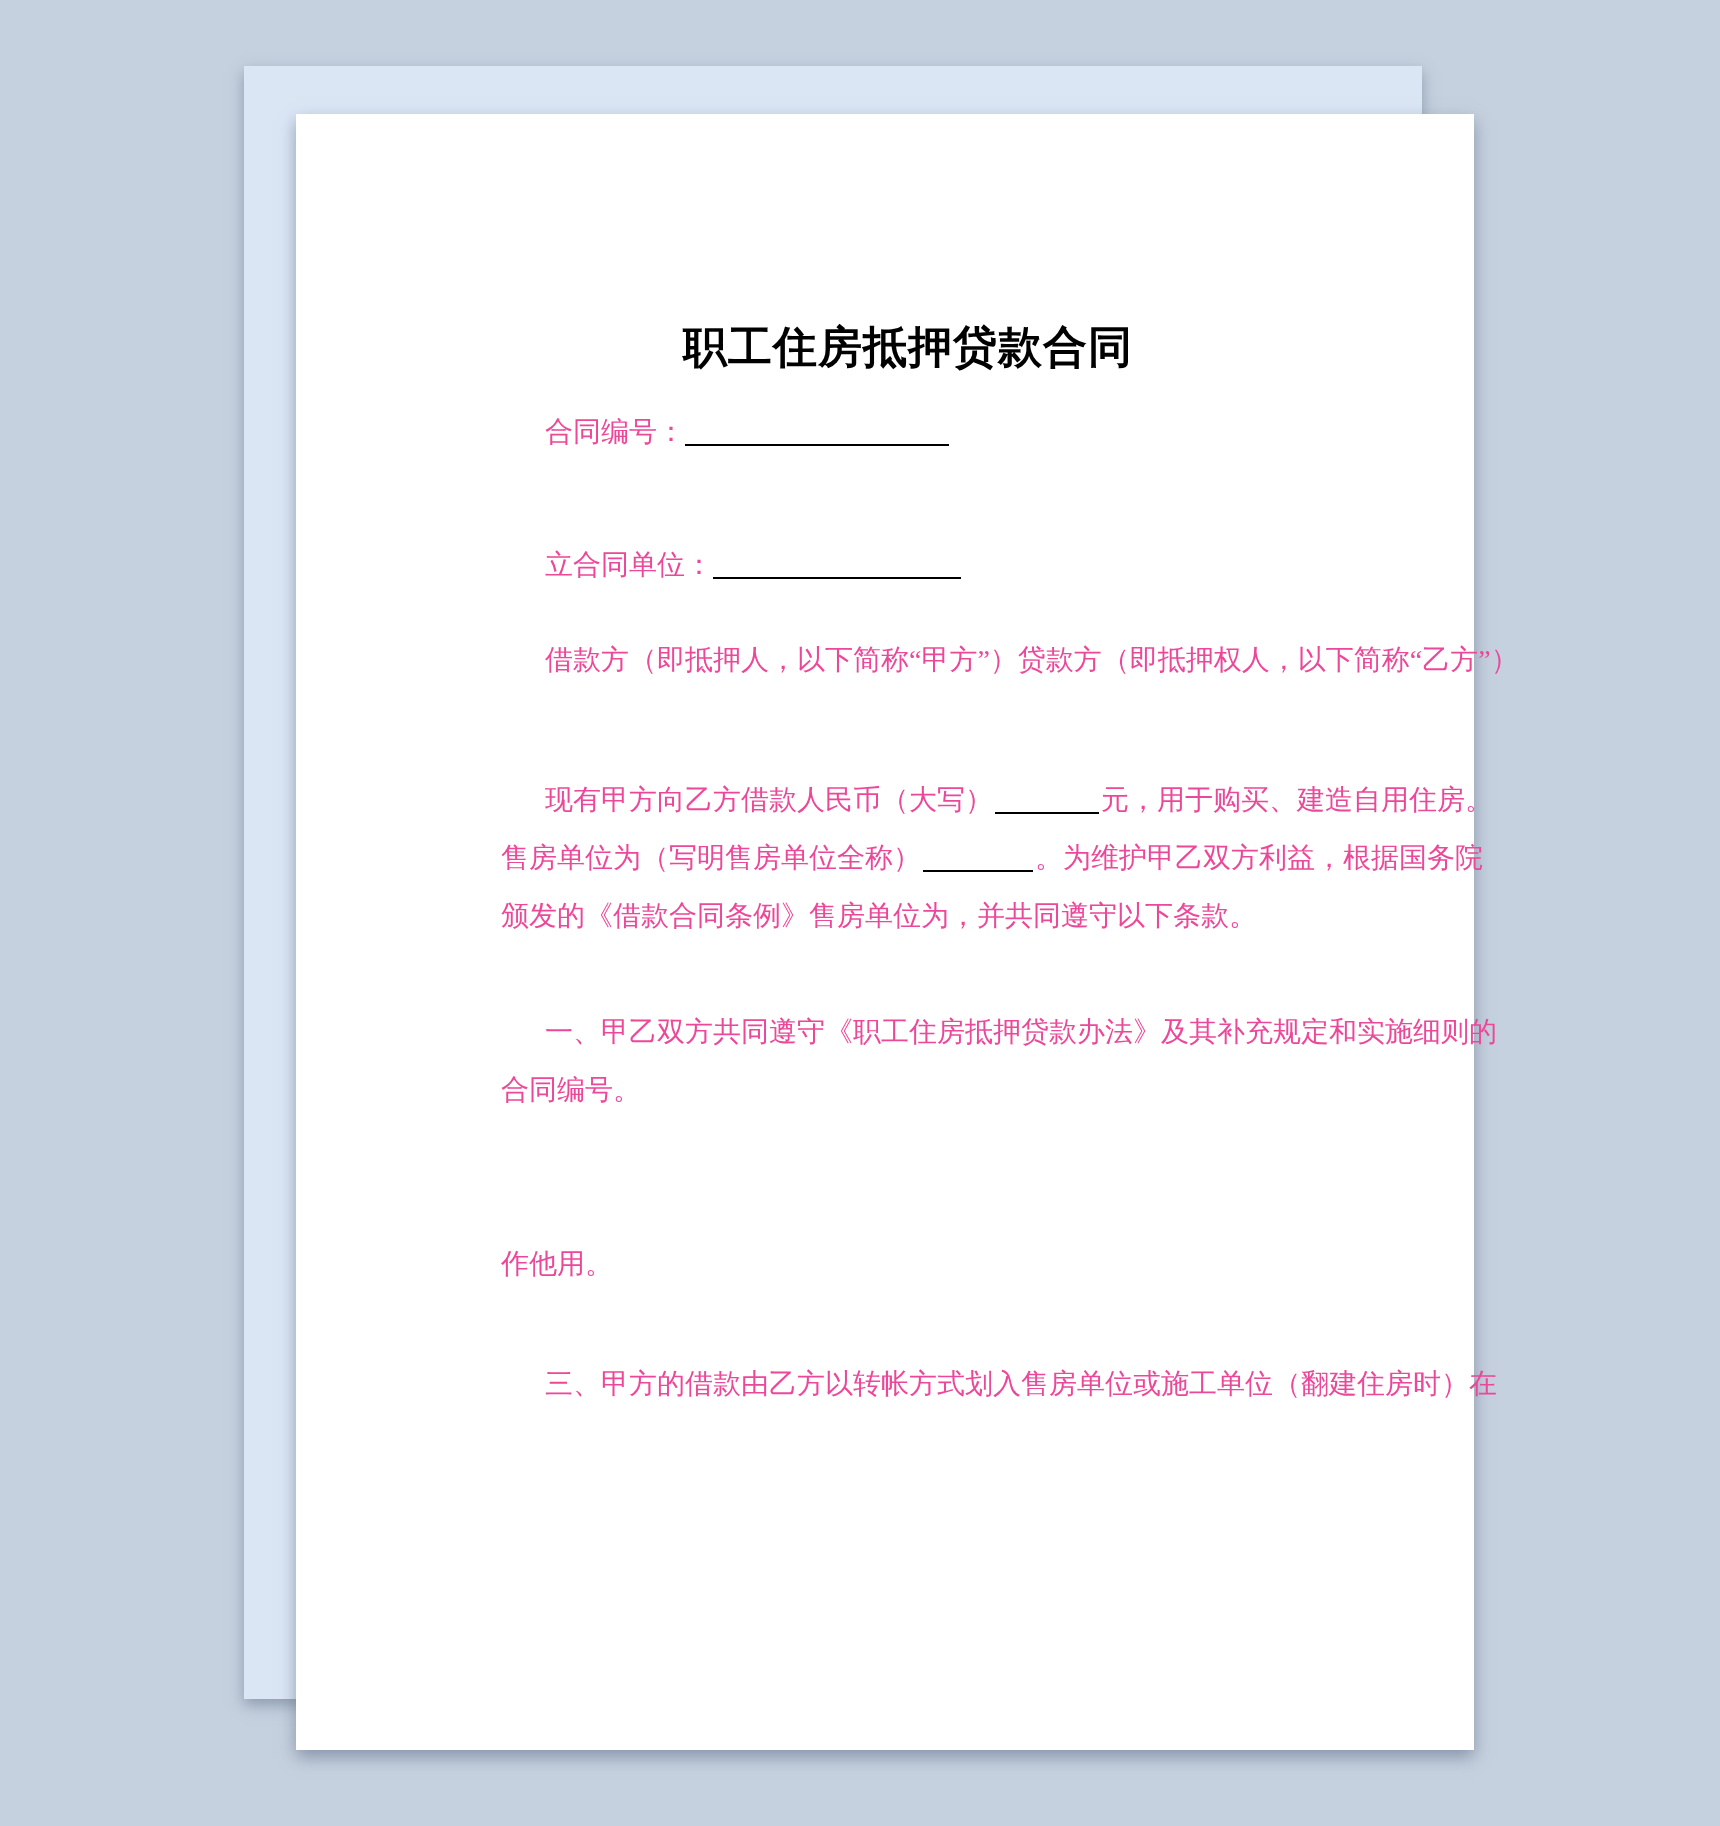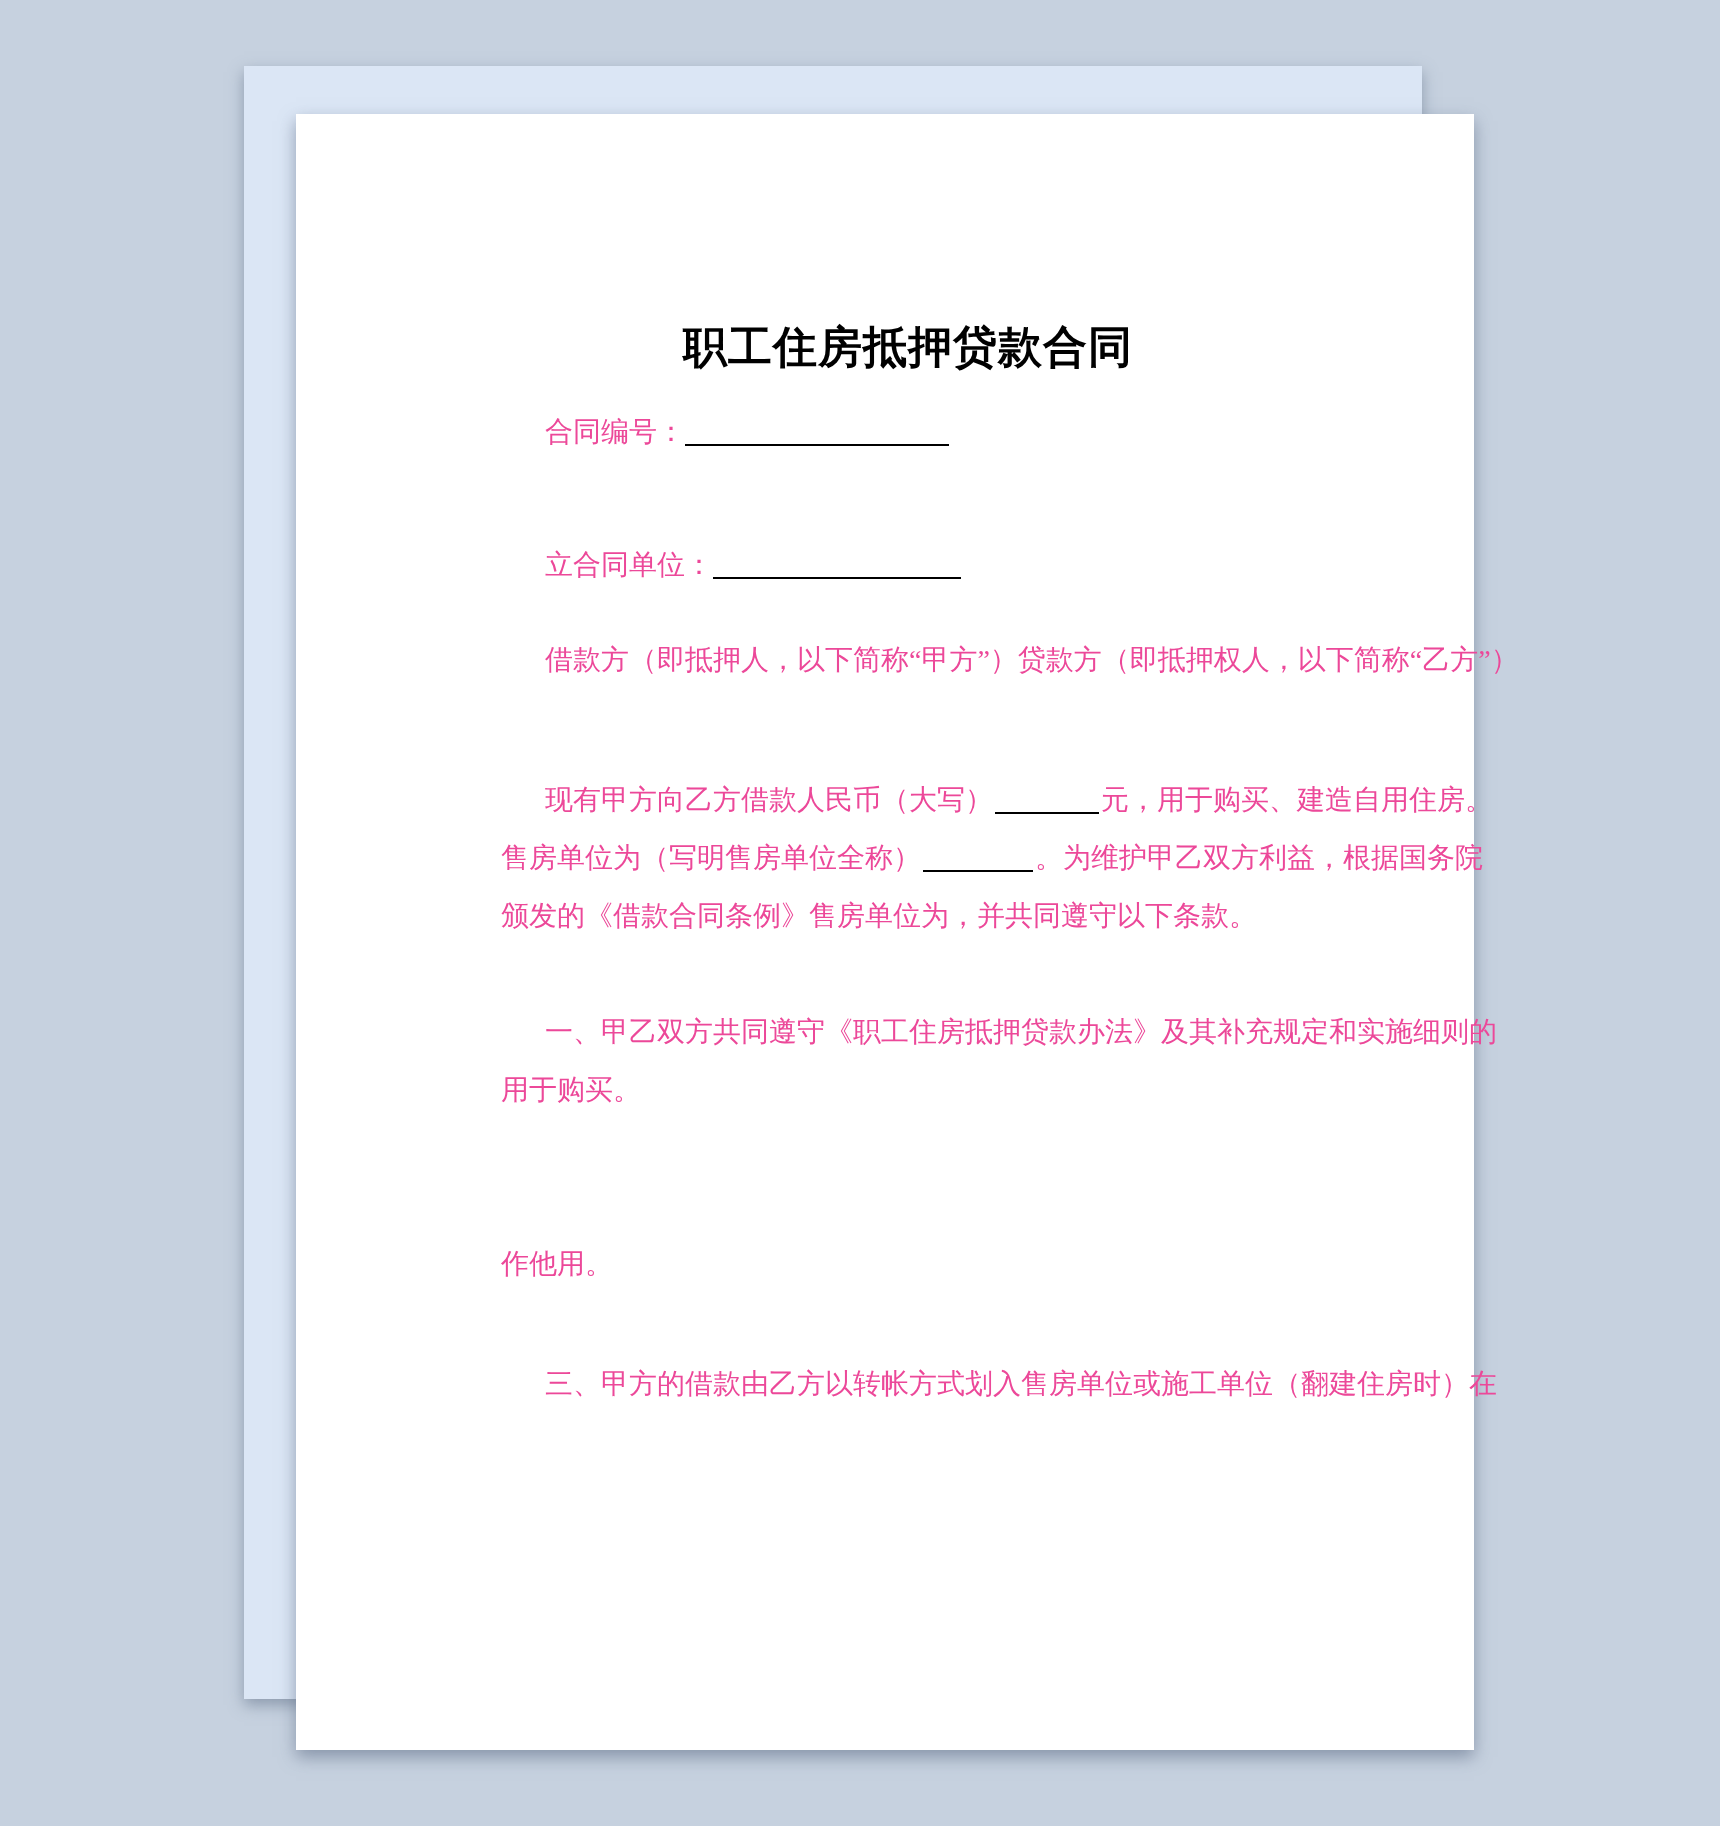--- a/index.html
+++ b/index.html
@@ -98,21 +98,21 @@
     </div>
 
     <div class="line" style="top:729px">
       <span>售房单位为（写明售房单位全称）</span><span class="blank w-seller"></span><span>。为维护甲乙双方利益，根据国务院</span>
     </div>
 
     <div class="line" style="top:787px">颁发的《借款合同条例》售房单位为，并共同遵守以下条款。</div>
 
     <div class="line indent" style="top:903px">一、甲乙双方共同遵守《职工住房抵押贷款办法》及其补充规定和实施细则的</div>
 
-    <div class="line" style="top:961px">用于购买。</div>
+    <div class="line" style="top:961px">合同编号。</div>
 
 
     <div class="line" style="top:1135px">作他用。</div>
 
     <div class="line indent" style="top:1255px">三、甲方的借款由乙方以转帐方式划入售房单位或施工单位（翻建住房时）在</div>
 
 
   </div>
 </div>
 

